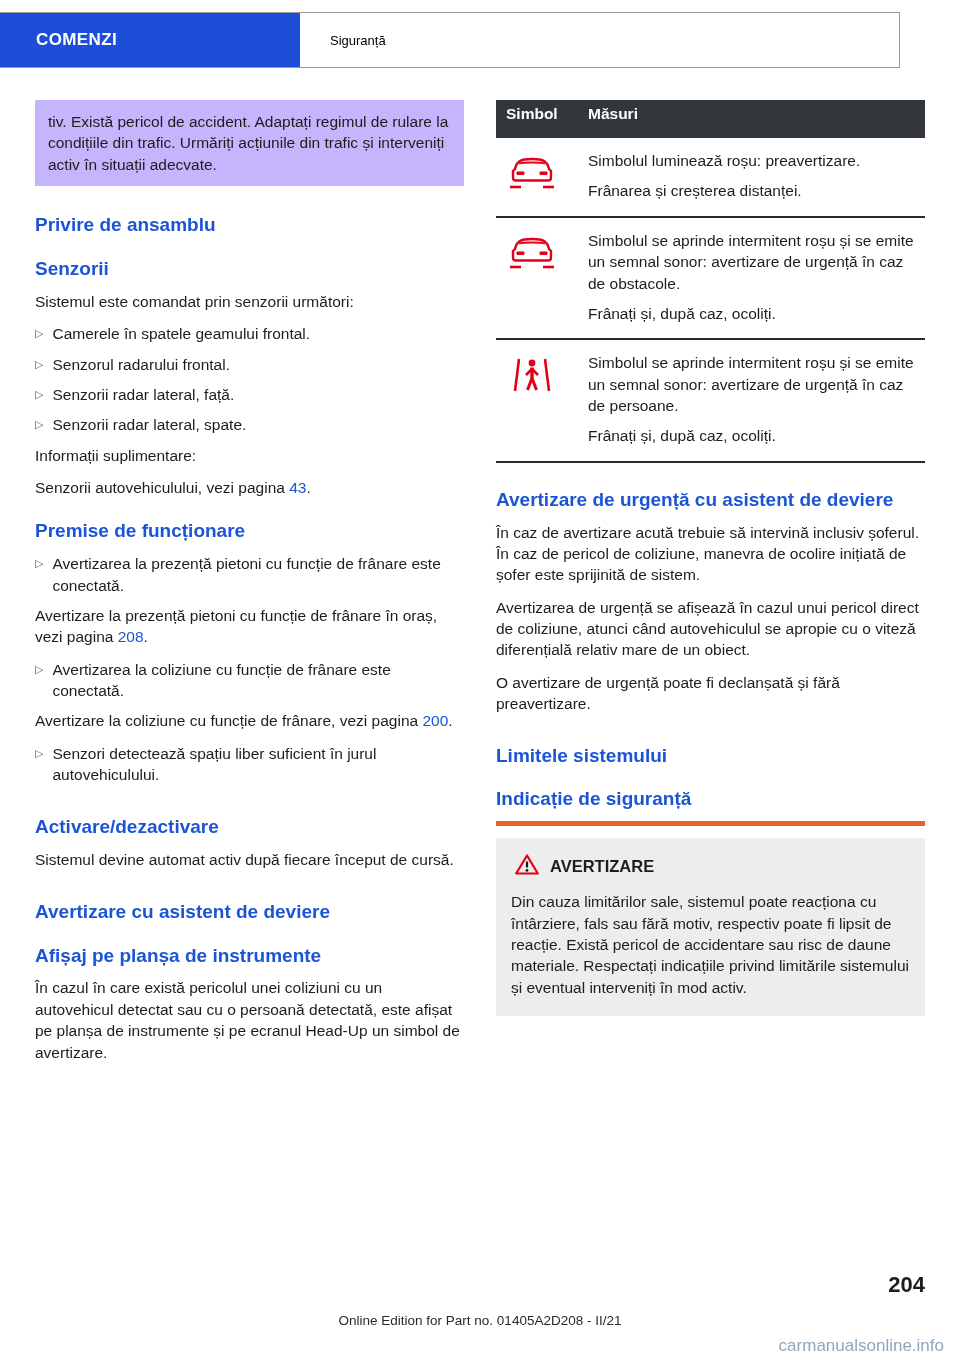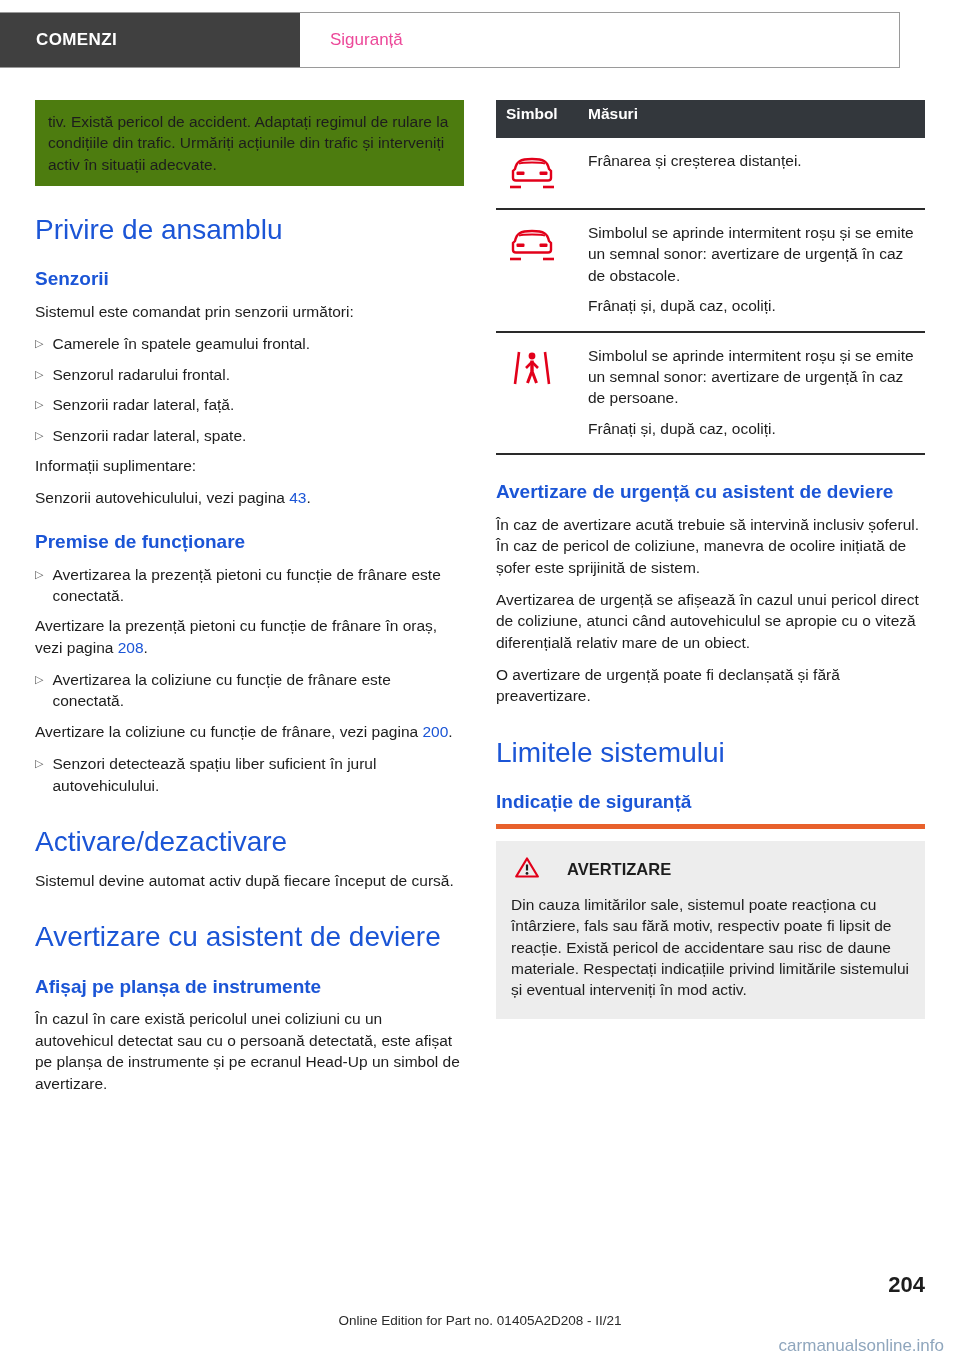--- a/index.html
+++ b/index.html
@@ -2,30 +2,30 @@
 <html><head>
 <meta charset="utf-8">
 <style>
   * { margin:0; padding:0; box-sizing:border-box; }
   html,body { background:#e8e8e8; }
   body { font-family:"Liberation Sans", sans-serif; }
   .page { position:relative; width:960px; height:1362px; background:#ffffff; margin:0 auto; overflow:hidden; }
 
   
   .header { position:absolute; top:12px; left:0; width:900px; height:56px; border:1px solid #9a9a9a; border-left:none; display:flex; }
-  .header-left { width:300px; background:#404040; color:#fff; font-size:17px; font-weight:700; display:flex; align-items:center; padding-left:36px; letter-spacing:.4px; }
-  .header-right { flex:1; display:flex; align-items:center; padding-left:30px; font-size:17px; color:#ec4899;text-align:center; }
+  .header-left { width:300px; background:#1d4ed8; color:#fff; font-size:17px; font-weight:700; display:flex; align-items:center; padding-left:36px; letter-spacing:.4px; }
+  .header-right { flex:1; display:flex; align-items:center; padding-left:30px; font-size:13px; color:#000000;text-align:center; }
 
   
   .content { position:absolute; top:100px; left:35px; width:890px; display:flex; gap:32px; }
   .col { width:429px; }
 
-  .carrybox { background:#4d7c0f; padding:11px 13px; font-size:15.5px; line-height:1.38; color:#1d1d1d; }
-
-  .h1 { font-size:28px; font-weight:400; color:#1b55d6; margin:30px 0 12px; line-height:1.15; }
+  .carrybox { background:#c4b5fd; padding:11px 13px; font-size:15.5px; line-height:1.38; color:#1d1d1d; }
+
+  .h1 { font-size:19px; font-weight:700; color:#1b55d6; margin:30px 0 12px; line-height:1.15; }
   .h2 { font-size:19px; font-weight:700; color:#1b55d6; margin:22px 0 10px; line-height:1.2; }
   .h1.first { margin-top:28px; }
   p.body { font-size:15.5px; line-height:1.38; color:#1d1d1d; margin:0 0 11px; }
   a.pglink { color:#1b55d6; text-decoration:none; cursor:pointer; }
 
   .bullet { display:flex; margin:0 0 9px; }
   .bullet .tri { color:#555; font-size:11px; line-height:21px; margin-right:9px; flex:none; }
   .bullet .btext { font-size:15.5px; line-height:1.38; color:#1d1d1d; }
   .note { margin-left:21px; margin-bottom:11px; }
 
@@ -36,21 +36,21 @@
   .thead .c2 { padding:5px 0 15px 4px; }
   .trow { display:flex; border-bottom:2px solid #2a2a2a; padding:12px 0 12px; }
   .trow .icon-cell { width:88px; flex:none; padding:4px 0 0 10px; }
   .trow .text-cell { flex:1; padding:0 2px 0 4px; }
   .trow p.body { margin-bottom:9px; }
   .trow p.body:last-child { margin-bottom:2px; }
 
   
   .safety-rule { height:5px; background:#e8612c; margin:4px 0 12px; }
   .warnbox { background:#ededed; padding:14px 15px 14px; }
-  .warn-head { display:flex; align-items:center; gap:28px; font-weight:700; font-size:16.5px; color:#1d1d1d; margin:2px 0 12px; padding-left:4px; }
+  .warn-head { display:flex; align-items:center; gap:11px; font-weight:700; font-size:16.5px; color:#1d1d1d; margin:2px 0 12px; padding-left:4px; }
   .warnbox p.body { margin-bottom:4px; }
 
   
   .footer { position:absolute; left:35px; width:890px; bottom:34px; }
   .footer-row { display:flex; align-items:flex-end; gap:6px;flex-direction:column; }
   .pagenum { font-size:22px; font-weight:700; color:#1d1d1d; line-height:1; }
   .footer-line { flex:1; height:1px; background:#8e8e8e; margin-bottom:4px; }
   .edition { text-align:center; font-size:13.5px; color:#2a2a2a; margin-top:7px; }
   .watermark { position:absolute; right:16px; bottom:6px; color:#8fa6bd; font-size:17px; }
 </style>
@@ -137,20 +137,21 @@
             <svg width="52" height="38" viewBox="0 0 52 38">
               <path d="M9 15 C10.5 7.5 14 5 26 5 C38 5 41.5 7.5 43 15 L45 17 L45 24 C45 26 43.5 26.5 42 26.5 L10 26.5 C8.5 26.5 7 26 7 24 L7 17 Z" fill="none" stroke="#e2001a" stroke-width="2.4"></path>
               <rect x="10.5" y="17.5" width="8" height="3.6" rx="1" fill="#e2001a"></rect>
               <rect x="33.5" y="17.5" width="8" height="3.6" rx="1" fill="#e2001a"></rect>
               <path d="M13 9.5 C17 8 35 8 39 9.5" fill="none" stroke="#e2001a" stroke-width="2"></path>
               <line x1="4" y1="33" x2="15" y2="33" stroke="#e2001a" stroke-width="2.6"></line>
               <line x1="37" y1="33" x2="48" y2="33" stroke="#e2001a" stroke-width="2.6"></line>
             </svg>
           </div>
           <div class="text-cell">
+            <p class="body">Simbolul luminează roșu: preavertizare.</p>
             <p class="body">Frânarea și creșterea distanței.</p>
           </div>
         </div>
 
         <div class="trow">
           <div class="icon-cell">
             <svg width="52" height="38" viewBox="0 0 52 38">
               <path d="M9 15 C10.5 7.5 14 5 26 5 C38 5 41.5 7.5 43 15 L45 17 L45 24 C45 26 43.5 26.5 42 26.5 L10 26.5 C8.5 26.5 7 26 7 24 L7 17 Z" fill="none" stroke="#e2001a" stroke-width="2.4"></path>
               <rect x="10.5" y="17.5" width="8" height="3.6" rx="1" fill="#e2001a"></rect>
               <rect x="33.5" y="17.5" width="8" height="3.6" rx="1" fill="#e2001a"></rect>

